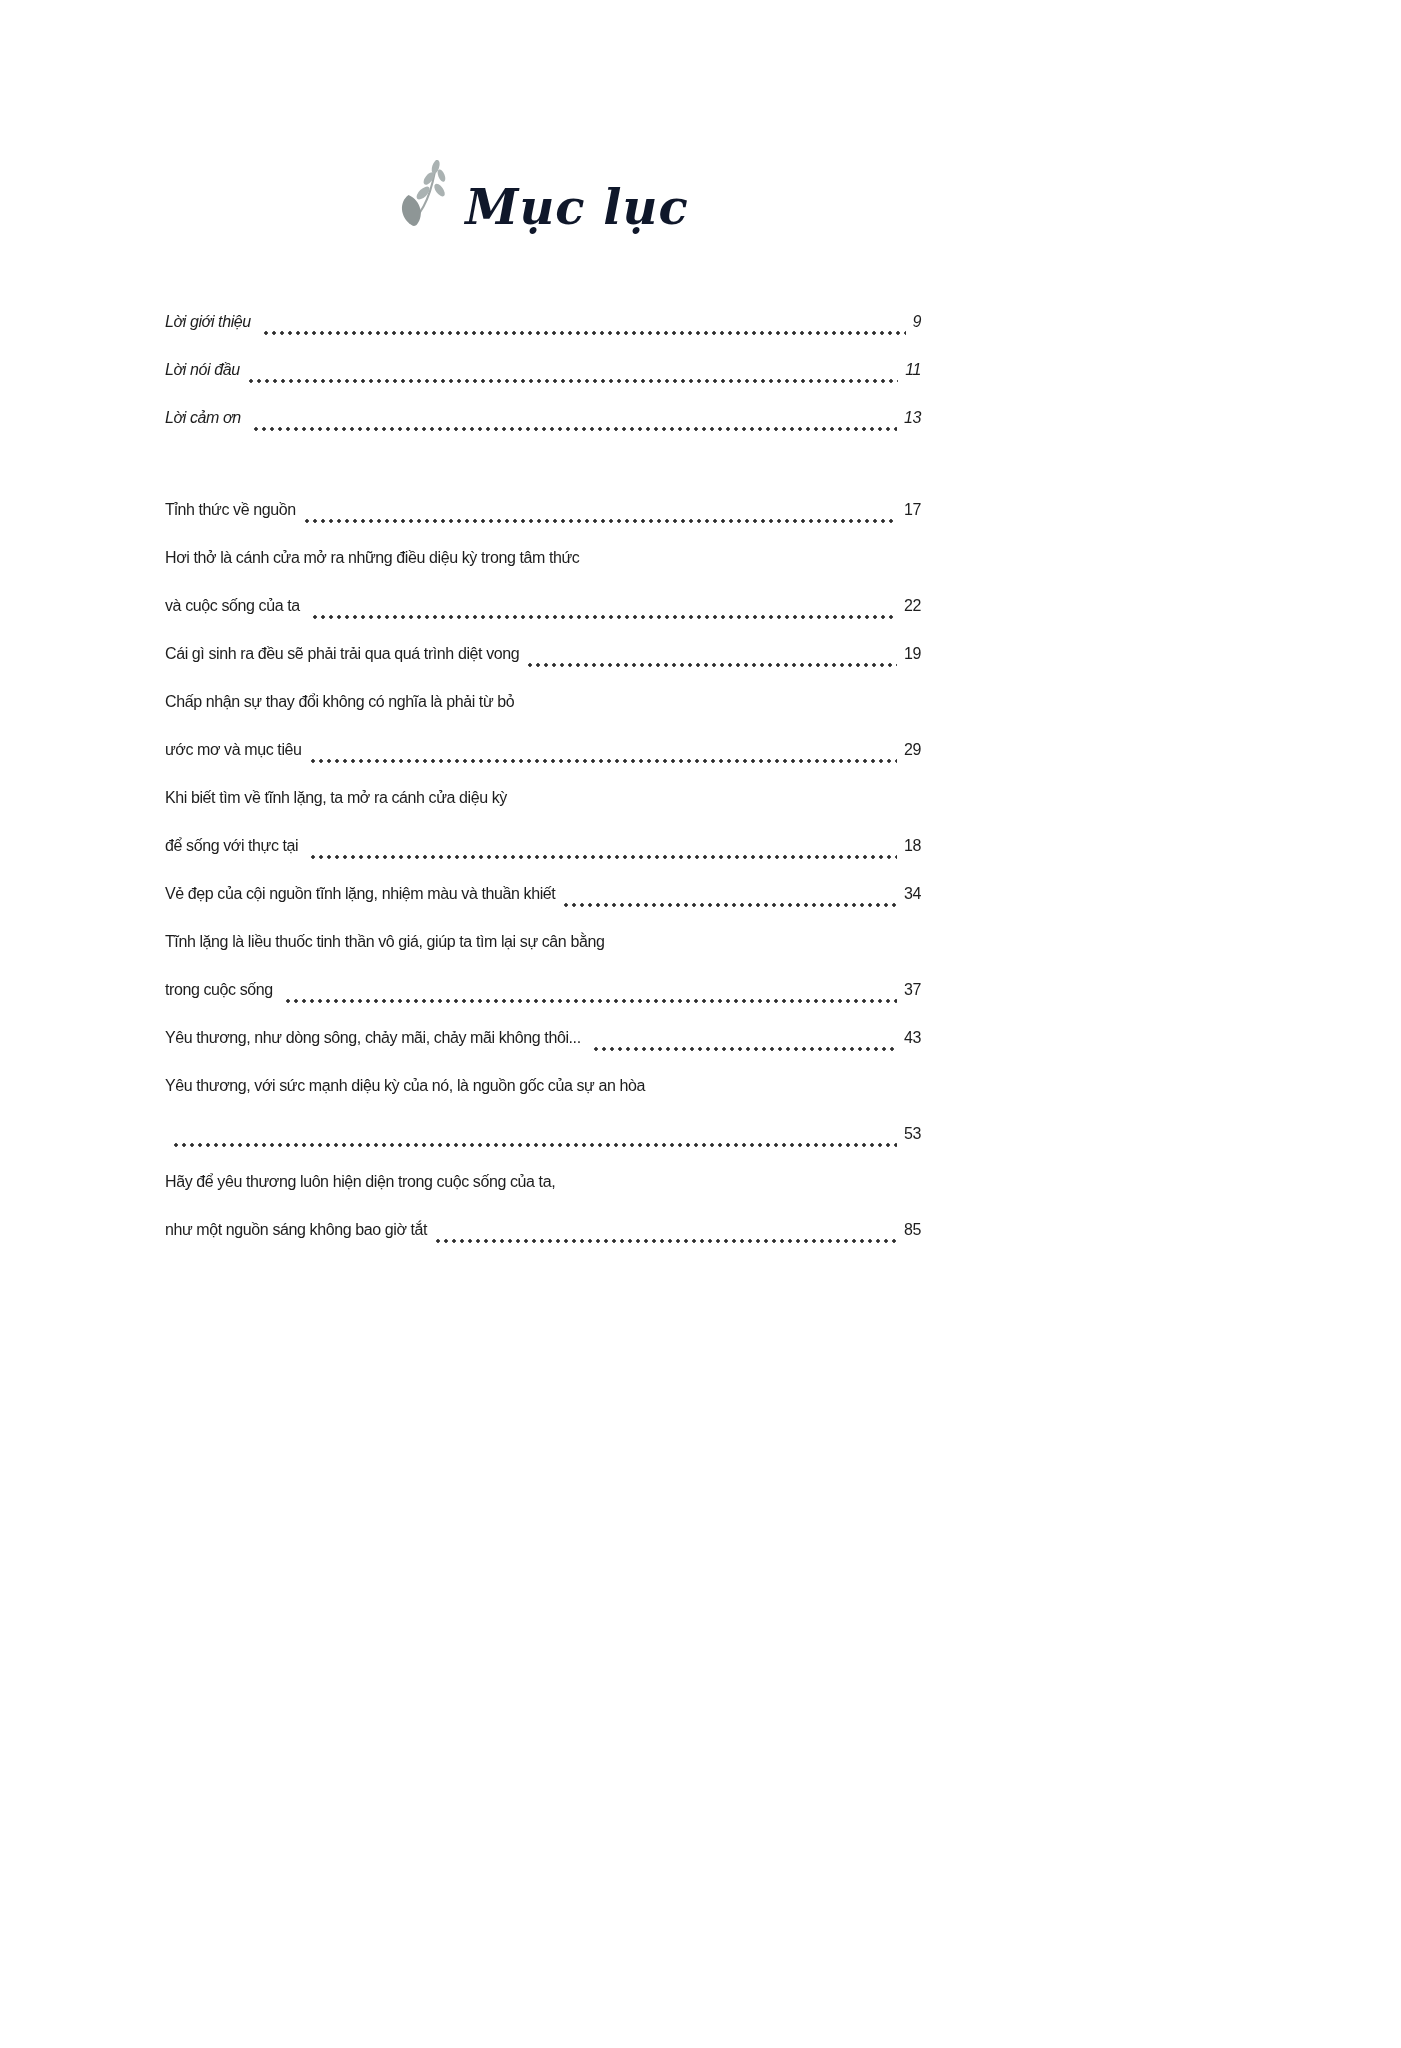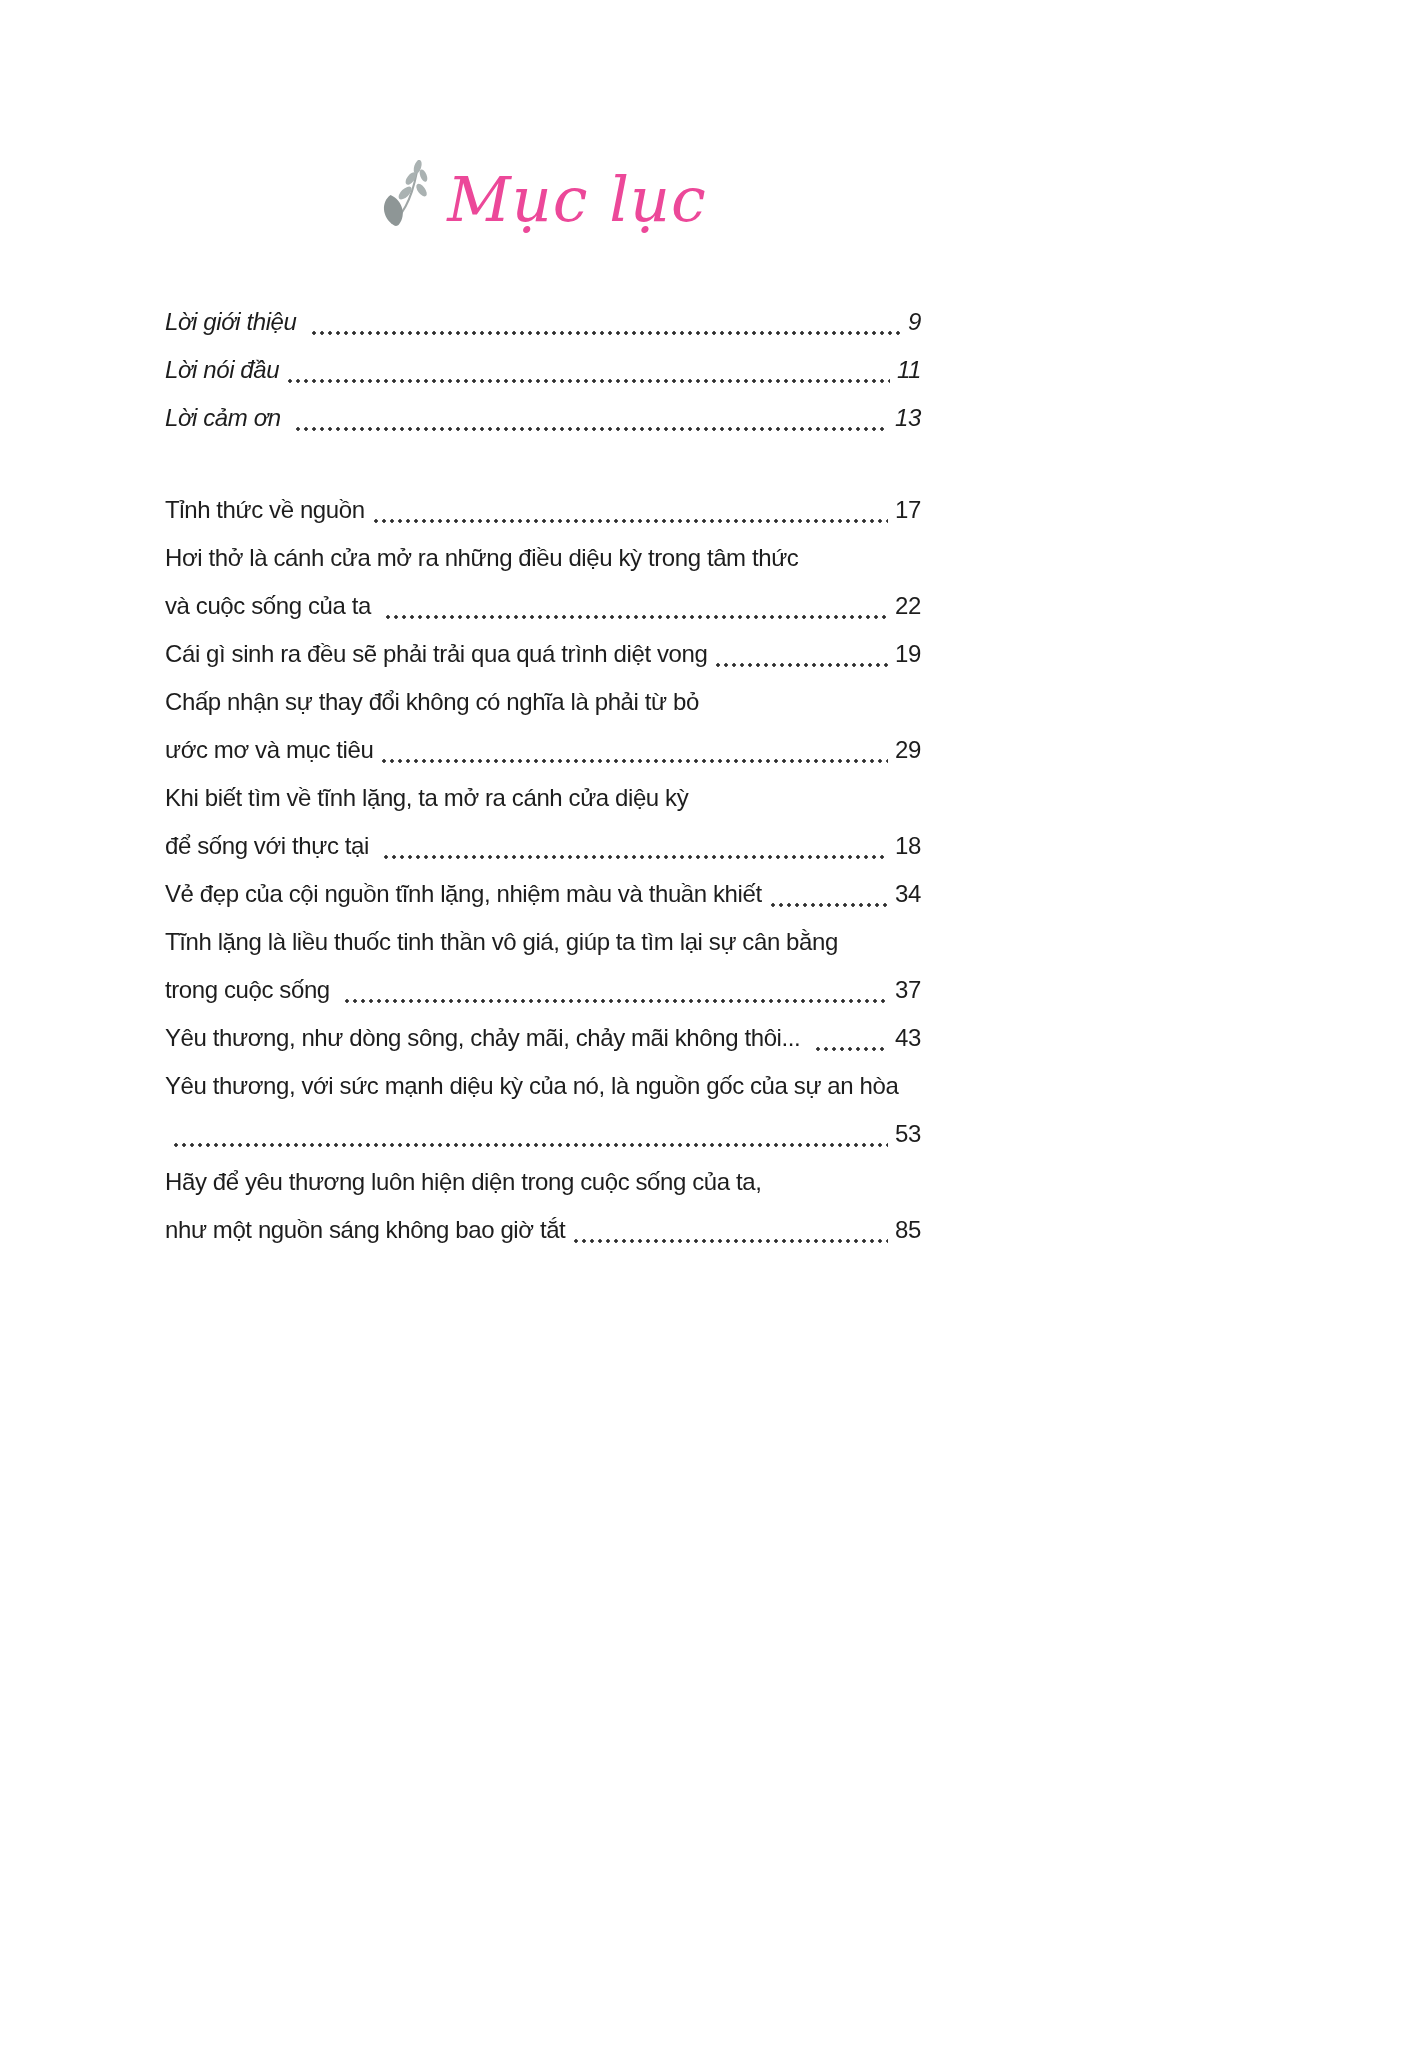--- a/index.html
+++ b/index.html
@@ -32,29 +32,29 @@
   }
   .leaf {
     width: 58px;
     height: 86px;
     flex: 0 0 auto;
     margin-bottom: 2px;
   }
   .title-text {
     font-family: "DejaVu Serif", serif;
     font-style: italic;
-    font-weight: 400;
-    font-size: 62px;
+    font-weight: 700;
+    font-size: 48px;
     line-height: 1.05;
-    color: #ec4899;
+    color: #0f172a;
     letter-spacing: 1px;
     padding-bottom: 6px;
   }
   .toc {
-    font-size: 24px;
+    font-size: 16px;
     line-height: 48px;
     letter-spacing: -0.4px;
   }
   .toc-front {
     font-style: italic;
     margin-bottom: 44px;
   }
   .toc-entry {
     margin: 0;
   }

